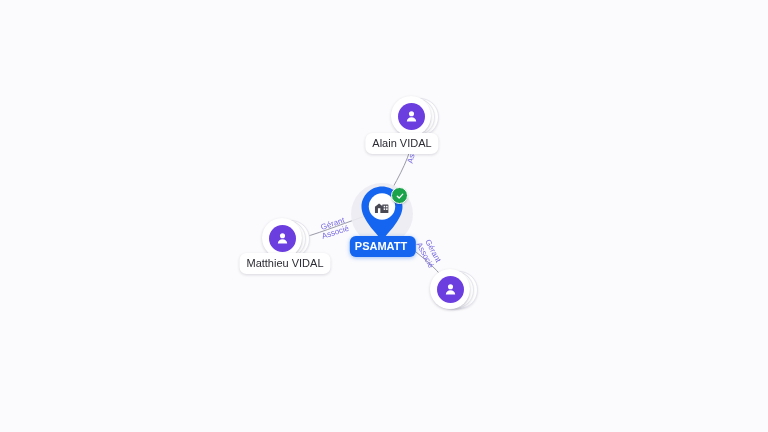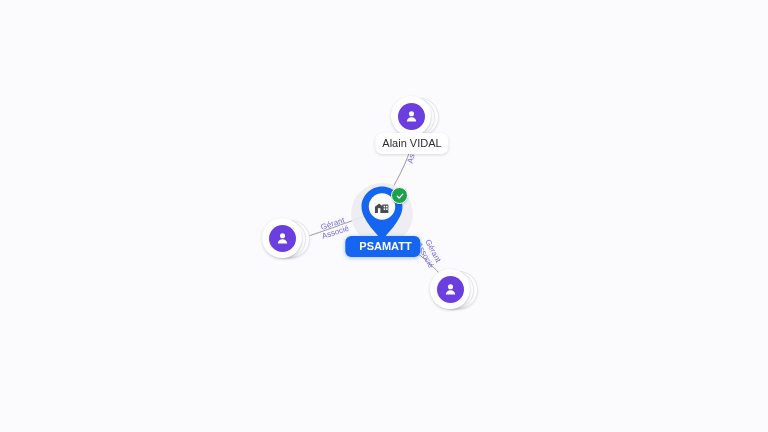--- a/index.html
+++ b/index.html
@@ -135,21 +135,21 @@
     border-radius: 7px;
     white-space: nowrap;
     box-shadow: 0 1px 3px rgba(30,30,60,0.16);
     cursor: pointer;
   }
   .name-chip.primary {
     background: #1565f0;
     color: #ffffff;
     font-weight: bold;
     border-radius: 6px;
-    padding: 3px 9px 4px 14px;
+    padding: 3px 9px 4px 5px;
     box-shadow: 0 1px 4px rgba(21,101,240,0.40);
   }
 
   .edge-label {
     position: absolute;
     color: #6b5ce0;
     font-size: 8px;
     line-height: 9px;
     white-space: nowrap;
     text-align: center;
@@ -196,39 +196,40 @@
           <div class="avatar-disc">
             <svg width="17" height="17" viewBox="0 0 24 24" aria-hidden="true">
               <circle cx="12" cy="8.2" r="3.6" fill="#ffffff"></circle>
               <path d="M5.4 19.2c0-3.7 3-6 6.6-6s6.6 2.3 6.6 6z" fill="#ffffff"></path>
             </svg>
           </div>
         </div>
       </div>
     </div>
   </div>
-  <div class="name-chip" style="left:412px; top:133px;">Alain VIDAL</div>
+  <div class="name-chip" style="left:402px; top:133px;">Alain VIDAL</div>
 
   <div class="node" style="left:285px; top:239px;">
     <div class="node-hit" style="left:0; top:0;">
       <div class="person-stack">
         <div class="stack-card c3"></div>
         <div class="stack-card c2"></div>
         <div class="stack-card c1"></div>
         <div class="person-circle">
           <div class="avatar-disc">
             <svg width="17" height="17" viewBox="0 0 24 24" aria-hidden="true">
               <circle cx="12" cy="8.2" r="3.6" fill="#ffffff"></circle>
               <path d="M5.4 19.2c0-3.7 3-6 6.6-6s6.6 2.3 6.6 6z" fill="#ffffff"></path>
             </svg>
           </div>
         </div>
       </div>
     </div>
   </div>
+  <div class="name-chip" style="left:285px; top:253px;">Matthieu VIDAL</div>
 
   <div class="node" style="left:453px; top:290px;">
     <div class="node-hit" style="left:0; top:0;">
       <div class="person-stack">
         <div class="stack-card c3"></div>
         <div class="stack-card c2"></div>
         <div class="stack-card c1"></div>
         <div class="person-circle">
           <div class="avatar-disc">
             <svg width="17" height="17" viewBox="0 0 24 24" aria-hidden="true">

